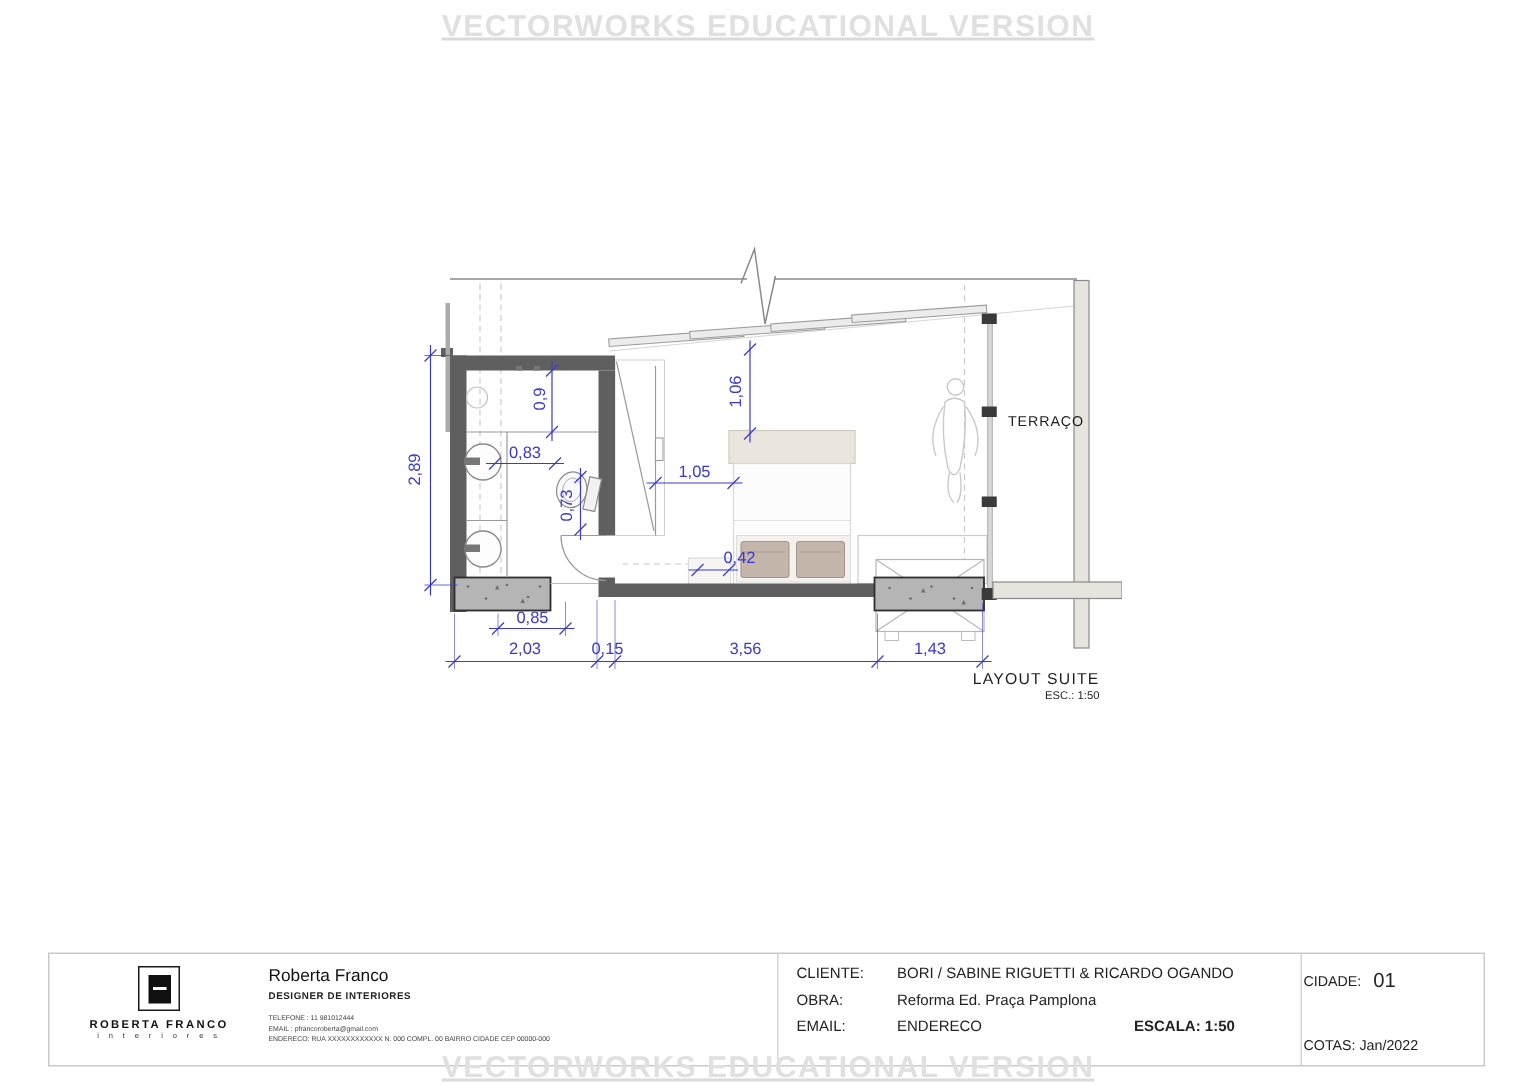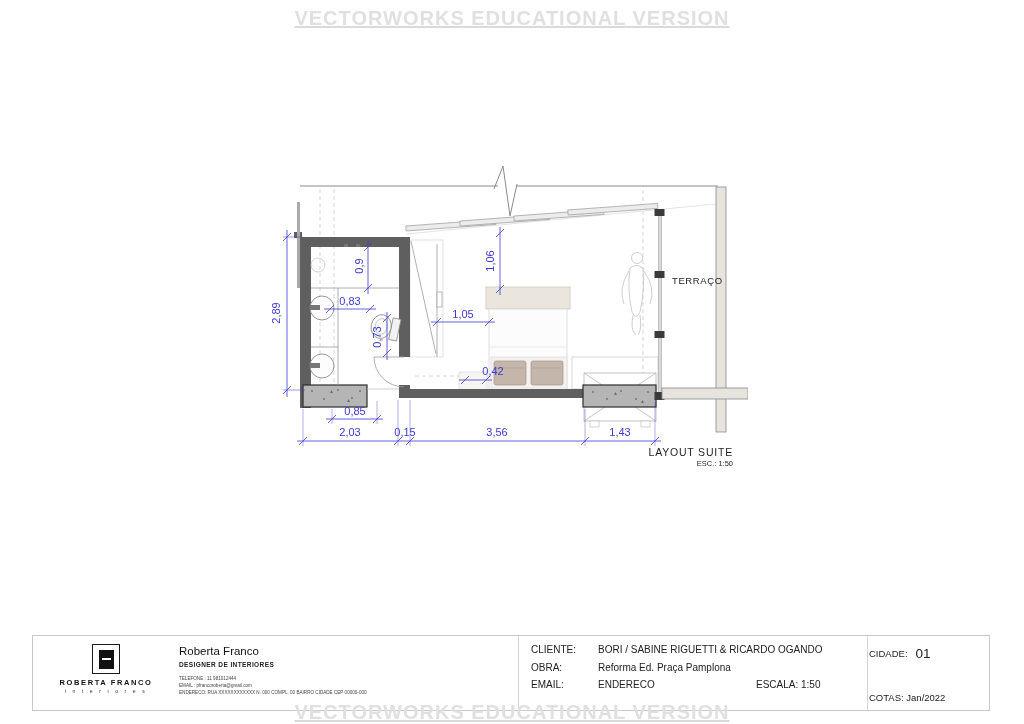--- a/index.html
+++ b/index.html
@@ -23,21 +23,21 @@
   .logo-inner::after{content:"";position:absolute;left:3px;top:8px;width:9px;height:2px;background:#fff;}
   .logo-name{margin-top:4px;font-size:7.5px;font-weight:bold;letter-spacing:1.6px;color:#111;white-space:nowrap;}
   .logo-sub{margin-top:1px;font-size:5px;letter-spacing:2.6px;color:#333;}
   .designer{position:absolute;left:146px;top:9px;}
   .designer-name{font-size:11.5px;color:#111;}
   .designer-role{font-size:6.5px;font-weight:bold;letter-spacing:.4px;margin-top:4px;color:#222;}
   .contact{margin-top:7px;font-size:4.6px;color:#444;line-height:7px;white-space:nowrap;}
   .fields{position:absolute;left:498px;top:8px;width:330px;}
   .tb-row{position:relative;display:flex;margin-bottom:6.5px;font-size:10px;line-height:11px;white-space:nowrap;}
   .tb-label{width:67px;flex:0 0 67px;}
-  .tb-escala{position:absolute;left:225px;top:0;}
+  .tb-escala{position:absolute;left:225px;top:0;font-weight:bold;}
   .folha{position:absolute;left:836px;top:10px;font-size:9.5px;}
   .folha-num{font-size:13.5px;margin-left:8px;vertical-align:-1px;}
   .tb-data{position:absolute;left:836px;top:56px;font-size:9.5px;}
   
   text{font-family:"Liberation Sans","DejaVu Sans",sans-serif;}
   .dimtext{font-size:11px;fill:#3a3ad0;}
   .lbl-terrace{font-size:9.5px;fill:#1e1e1e;letter-spacing:.6px;}
   .lbl-title{font-size:10.5px;fill:#1e1e1e;letter-spacing:.8px;}
   .lbl-scale{font-size:7.5px;fill:#1e1e1e;}
 </style>

